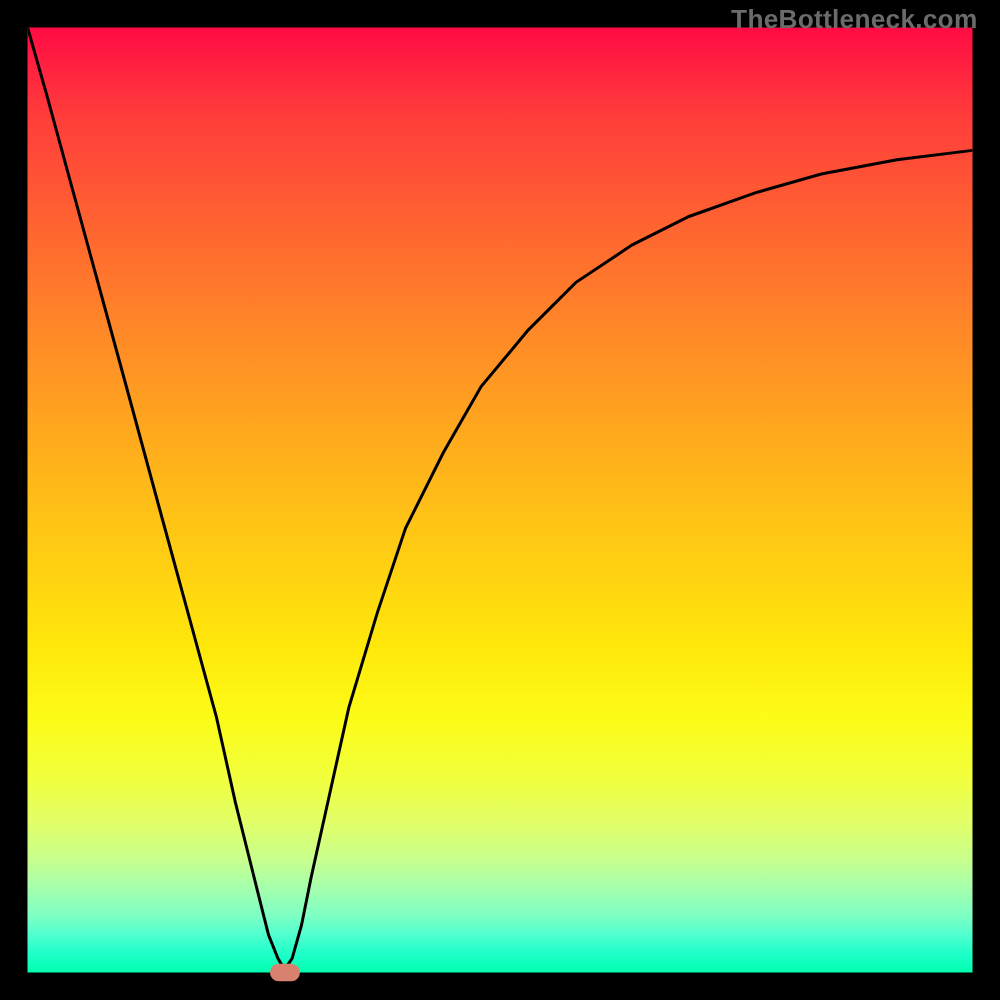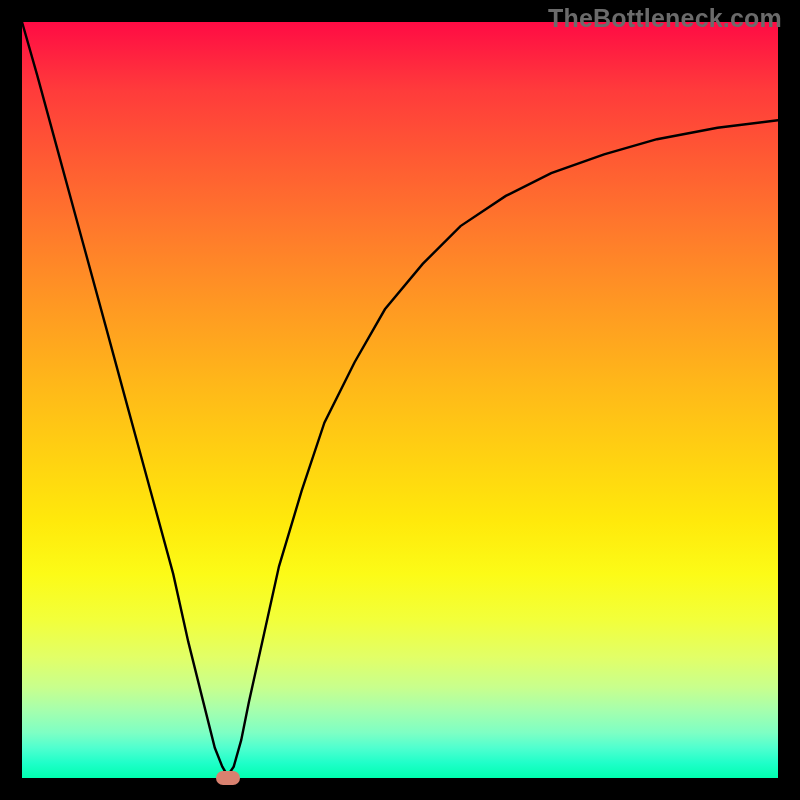--- a/index.html
+++ b/index.html
@@ -34,21 +34,21 @@
       #7effc4 94%,
       #50ffcf 96%,
       #1fffc9 98%,
       #00ffb0 100%
     );
   }
   .watermark {
     position: absolute;
     top: 4px;
     right: 18px;
-    font-size: 25px;
+    font-size: 21px;
     font-weight: 600;
     color: #6b6b6b;
     letter-spacing: 0.2px;
     z-index: 3;
   }
   svg.curve {
     position: absolute;
     left: 0;
     top: 0;
     width: 756px;

